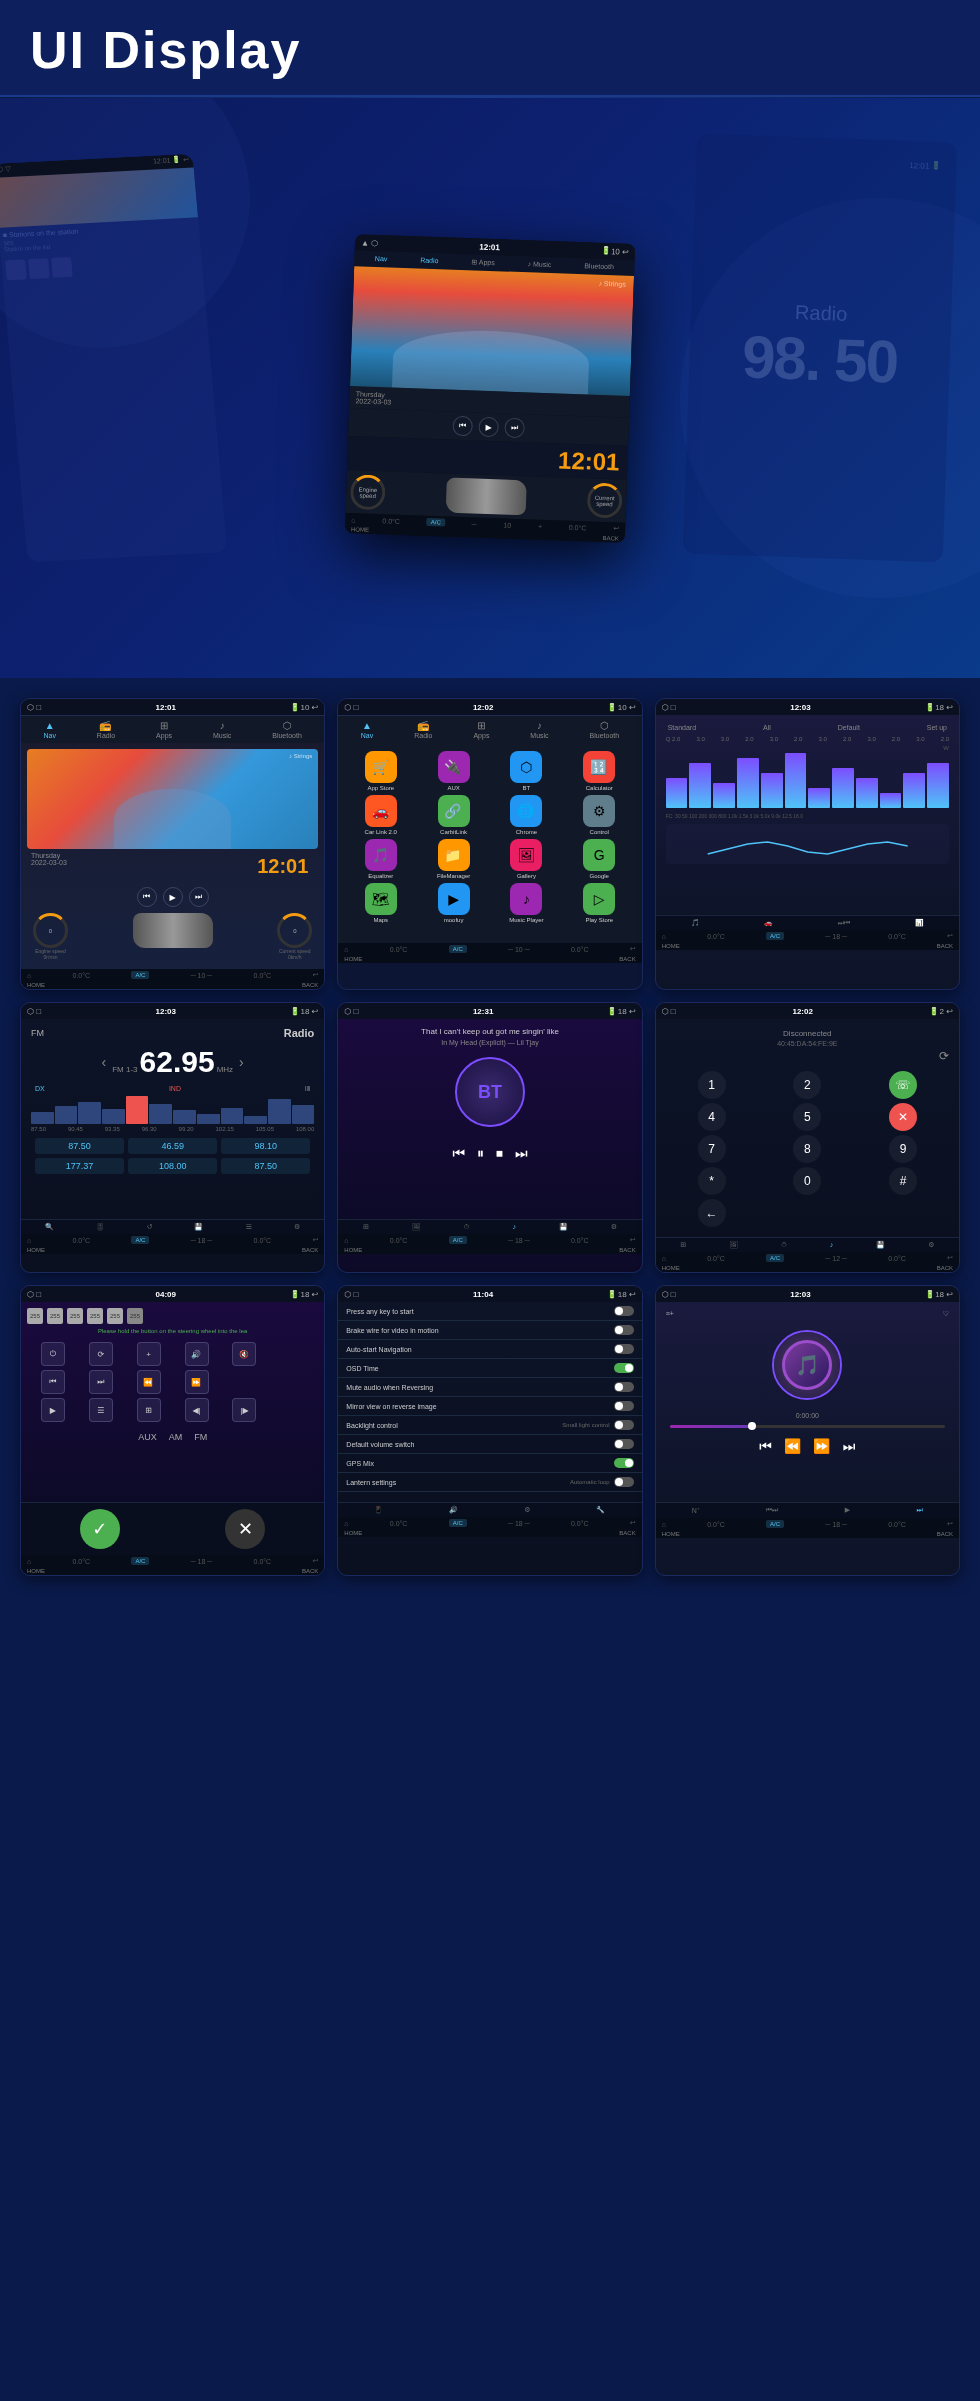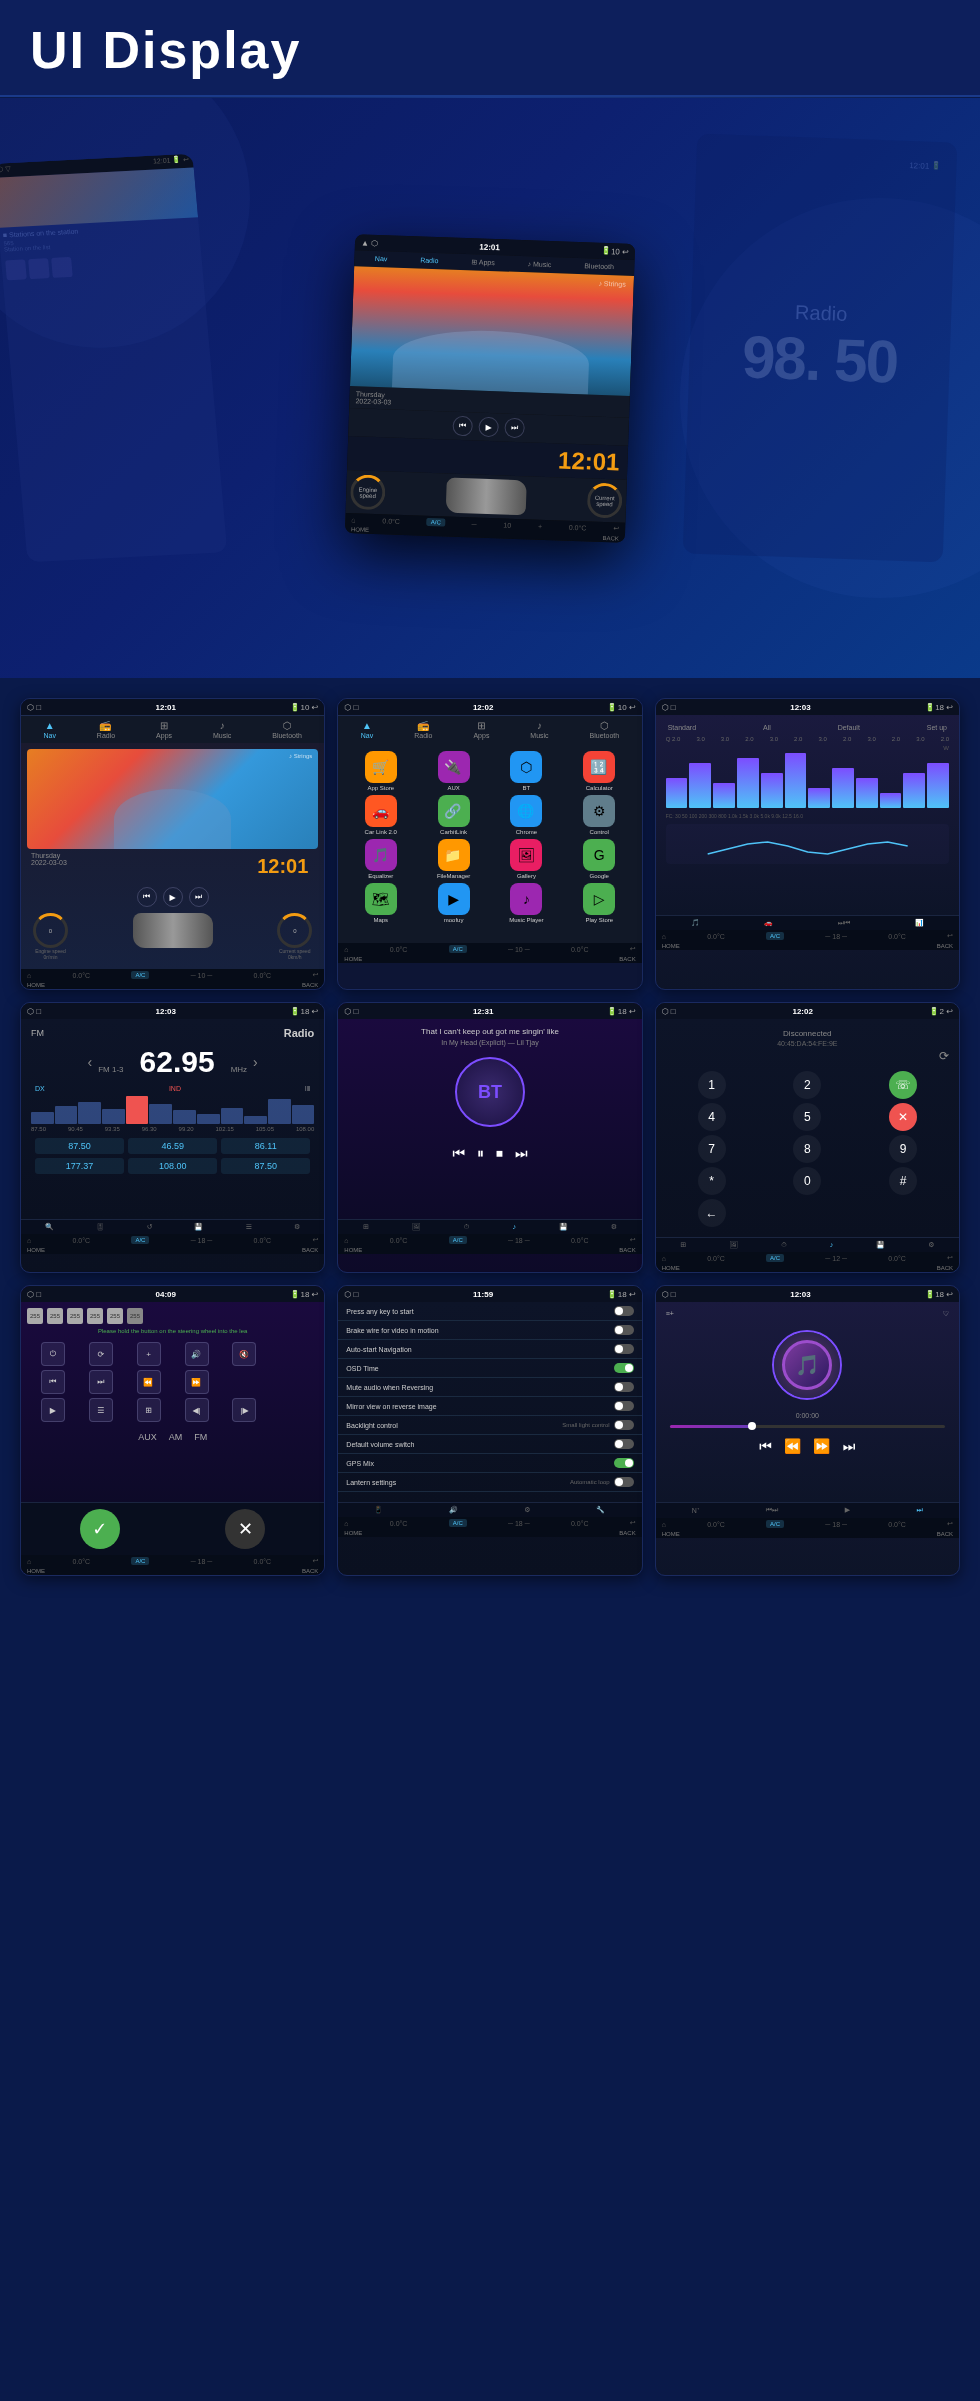--- a/index.html
+++ b/index.html
@@ -941,21 +941,21 @@
       <span class="time">12:03</span>
       <span>🔋<span>18</span> ↩</span>
     </div>
     <div class="card-content" style="background:linear-gradient(180deg,#0d1428,#0a1020);padding:6px;">
       <div style="display:flex;justify-content:space-between;align-items:center;padding:2px 4px;">
         <span style="font-size:9px;color:#aaa;">FM</span>
         <span style="font-size:11px;font-weight:bold;color:#ccc;">Radio</span>
       </div>
       <div style="display:flex;align-items:center;justify-content:center;gap:6px;padding:4px;">
         <span style="font-size:14px;color:#888;">‹</span>
-        <div style="display:flex;align-items:baseline;gap:16px;">
+        <div style="display:flex;align-items:baseline;gap:2px;">
           <span style="font-size:8px;color:#888;">FM 1-3</span>
           <span style="font-size:30px;font-weight:bold;color:white;">62.95</span>
           <span style="font-size:8px;color:#888;">MHz</span>
         </div>
         <span style="font-size:14px;color:#888;">›</span>
       </div>
       <div style="display:flex;justify-content:space-between;padding:2px 8px;font-size:7px;">
         <span style="color:#4fc3f7;">DX</span>
         <span style="color:#ef5350;">IND</span>
         <span style="color:#aaa;font-size:5px;">||||</span>
@@ -980,21 +980,21 @@
           <span>93.35</span>
           <span>96.30</span>
           <span>99.20</span>
           <span>102.15</span>
           <span>105.05</span>
           <span>108.00</span>
       </div>
       <div class="saved-freqs">
         <div class="saved-freq-item">87.50</div>
         <div class="saved-freq-item">46.59</div>
-        <div class="saved-freq-item">86.11</div>
+        <div class="saved-freq-item">98.10</div>
         <div class="saved-freq-item">177.37</div>
         <div class="saved-freq-item">108.00</div>
         <div class="saved-freq-item">87.50</div>
       </div>
     </div>
     <div class="card-bottom-nav">
       <div class="card-bottom-nav-item">
           <span>🔍</span>
         </div>
       <div class="card-bottom-nav-item">
@@ -1204,21 +1204,21 @@
       <div style="display:flex;justify-content:space-between;padding:1px 6px;">
         <span class="footer-home-label">HOME</span>
         <span class="footer-back-label">BACK</span>
       </div>
     </div>
   </div>
 
   <div class="screenshot-card settings-card">
     <div class="status-bar">
       <span>⬡ □</span>
-      <span class="time">11:59</span>
+      <span class="time">11:04</span>
       <span>🔋<span>18</span> ↩</span>
     </div>
     <div class="card-content" style="background:linear-gradient(180deg,#0d1428,#0a1020);padding:0;">
       <div class="settings-row">
         <span>Press any key to start</span>
         <div class="toggle-off">
             <div class="toggle-knob"></div>
           </div>
       </div>
       <div class="settings-row">

